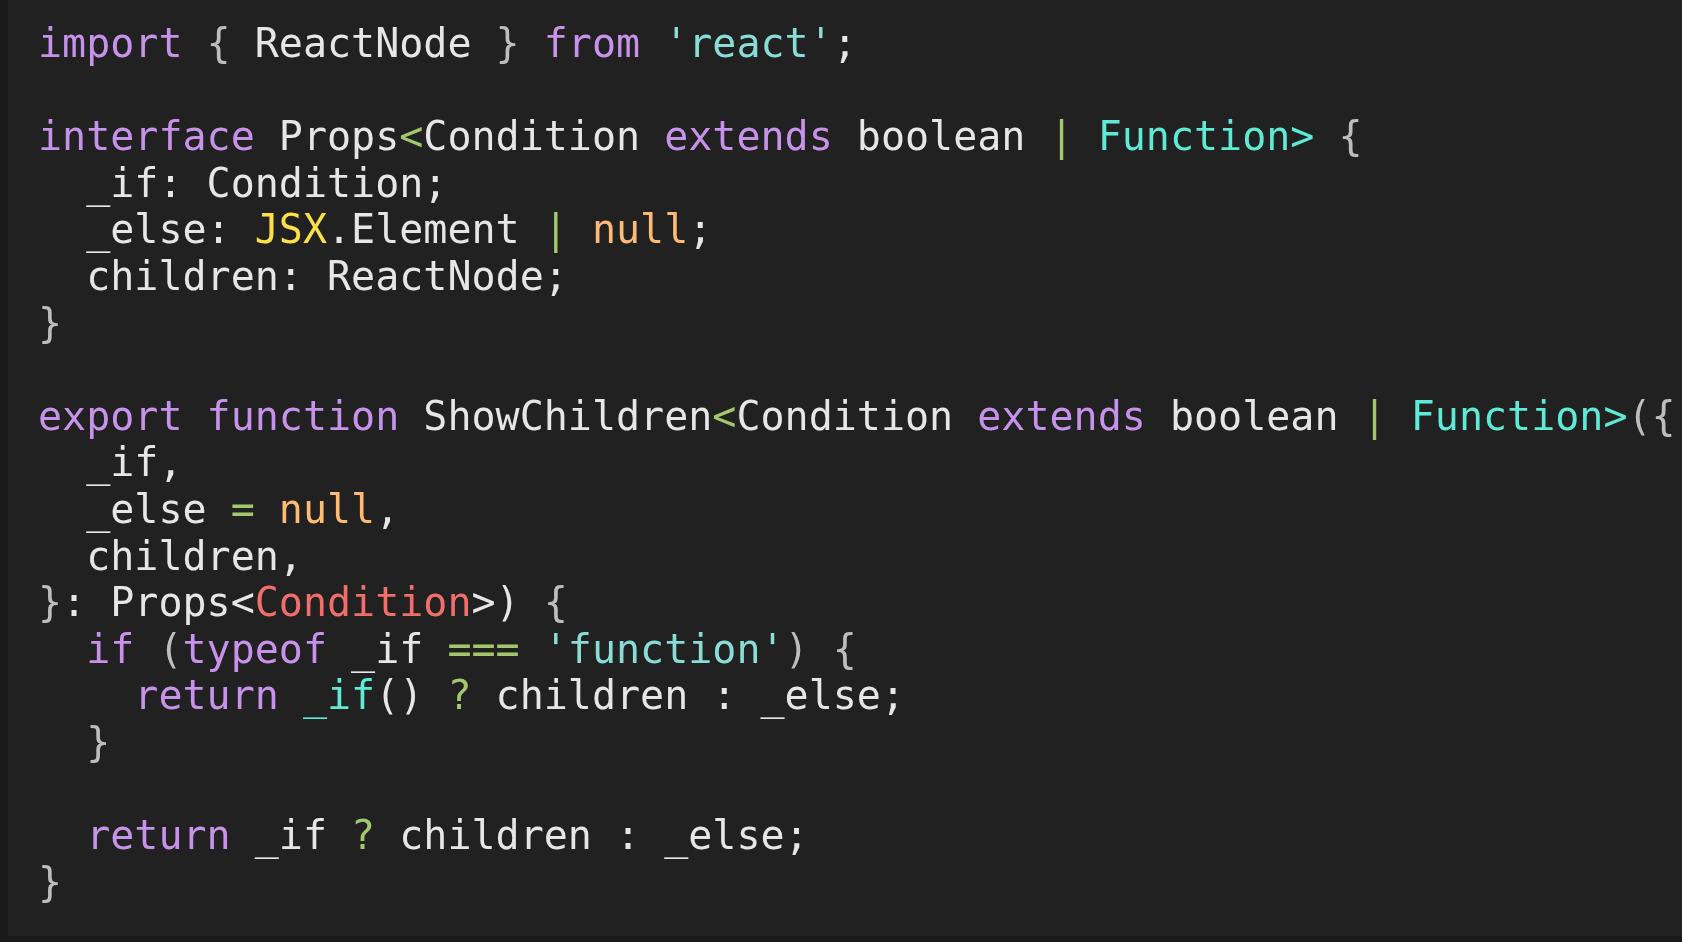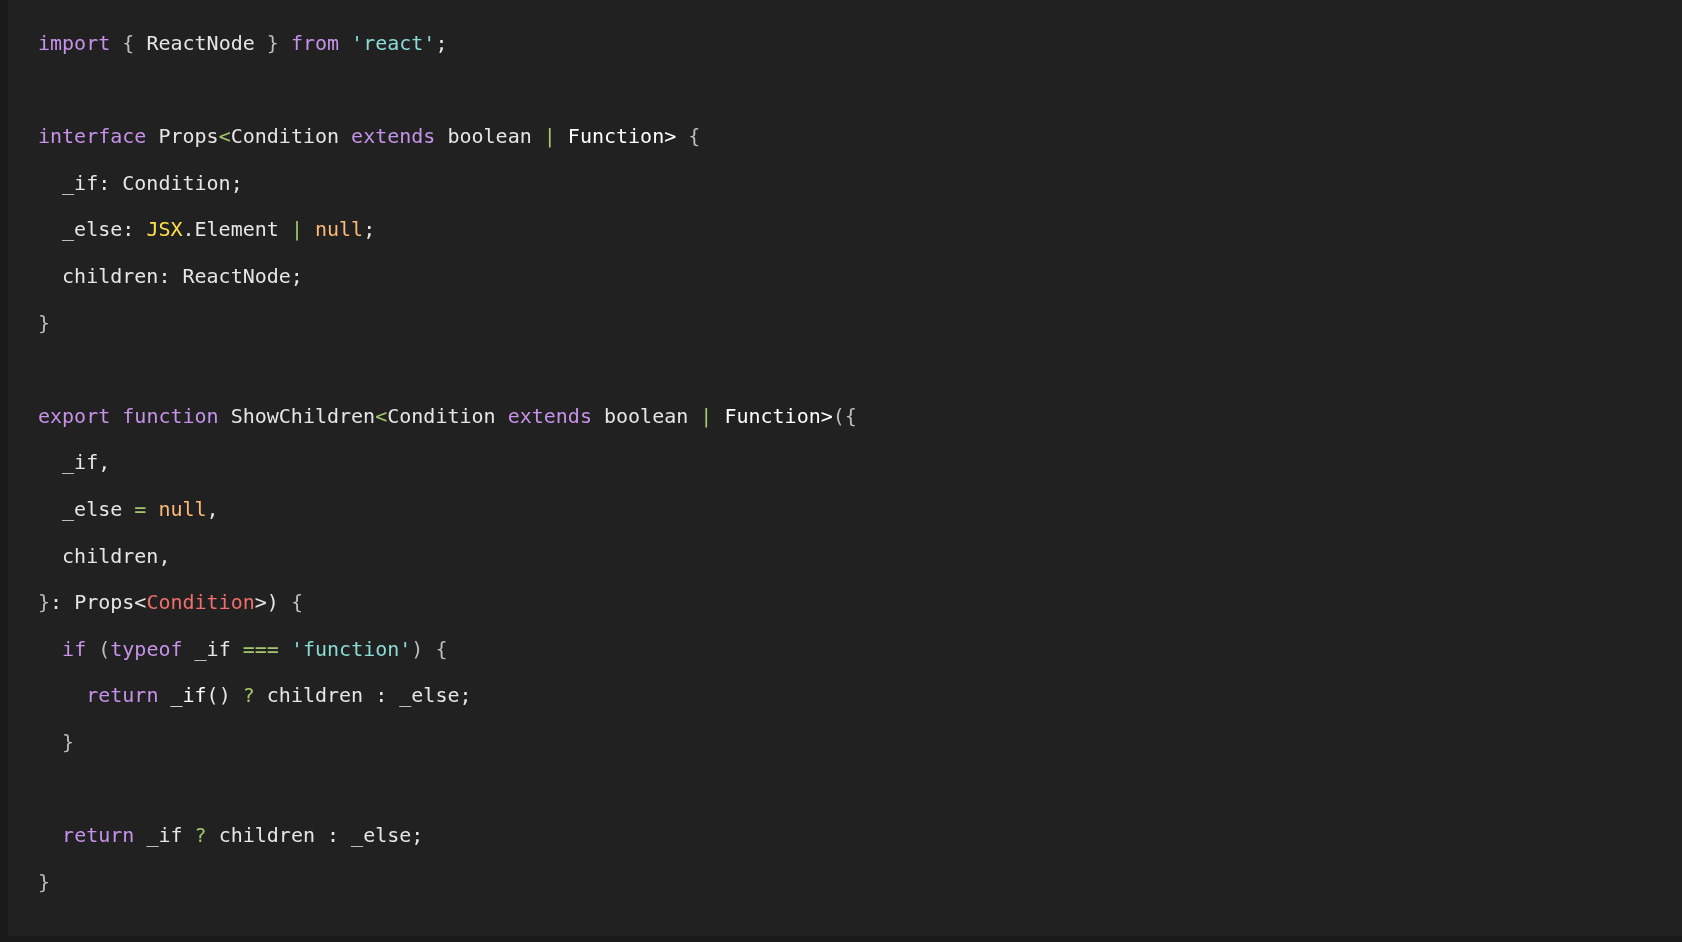--- a/index.html
+++ b/index.html
@@ -23,41 +23,41 @@
     border-left: 8px solid #1a1a1a;
     border-bottom: 6px solid #1a1a1a;
     overflow: hidden;
   }
 
   #code-block {
     position: absolute;
     left: 30px;
     top: 20px;
     right: 0;
-    font-size: 20px;
+    font-size: 40px;
     line-height: 46.6px;
     letter-spacing: 0px;
     white-space: pre;
     -webkit-font-smoothing: antialiased;
   }
 
   .line {
     white-space: pre;
     min-height: 46.6px;
   }
 
   
   .t-kw       { color: #c792ea; }  
   .t-plain    { color: #e6e6e6; }  
   .t-punct    { color: #bdbdbd; }  
   .t-str      { color: #89ddd6; }  
   .t-op       { color: #a3c76d; }  
   .t-const    { color: #fdba74; }  
   .t-type-o   { color: #fde047; }  
   .t-type-r   { color: #ef6f6c; }  
-  .t-fn       { color: #ffffff; }  
+  .t-fn       { color: #5eead4; }  
 </style>
 </head>
 <body>
 
 <div id="code-surface">
   <div id="code-block"><div class="line"><span class="t-kw">import</span><span class="t-plain"> </span><span class="t-punct">{</span><span class="t-plain"> ReactNode </span><span class="t-punct">}</span><span class="t-plain"> </span><span class="t-kw">from</span><span class="t-plain"> </span><span class="t-str">'react'</span><span class="t-plain">;</span></div><div class="line">&nbsp;</div><div class="line"><span class="t-kw">interface</span><span class="t-plain"> Props</span><span class="t-op">&lt;</span><span class="t-plain">Condition </span><span class="t-kw">extends</span><span class="t-plain"> boolean </span><span class="t-op">|</span><span class="t-plain"> </span><span class="t-fn">Function&gt;</span><span class="t-plain"> </span><span class="t-punct">{</span></div><div class="line"><span class="t-plain">  _if: Condition;</span></div><div class="line"><span class="t-plain">  _else: </span><span class="t-type-o">JSX</span><span class="t-plain">.Element </span><span class="t-op">|</span><span class="t-plain"> </span><span class="t-const">null</span><span class="t-plain">;</span></div><div class="line"><span class="t-plain">  children: ReactNode;</span></div><div class="line"><span class="t-punct">}</span></div><div class="line">&nbsp;</div><div class="line"><span class="t-kw">export</span><span class="t-plain"> </span><span class="t-kw">function</span><span class="t-plain"> ShowChildren</span><span class="t-op">&lt;</span><span class="t-plain">Condition </span><span class="t-kw">extends</span><span class="t-plain"> boolean </span><span class="t-op">|</span><span class="t-plain"> </span><span class="t-fn">Function&gt;</span><span class="t-punct">({</span></div><div class="line"><span class="t-plain">  _if,</span></div><div class="line"><span class="t-plain">  _else </span><span class="t-op">=</span><span class="t-plain"> </span><span class="t-const">null</span><span class="t-plain">,</span></div><div class="line"><span class="t-plain">  children,</span></div><div class="line"><span class="t-punct">}</span><span class="t-plain">: Props&lt;</span><span class="t-type-r">Condition</span><span class="t-plain">&gt;) </span><span class="t-punct">{</span></div><div class="line"><span class="t-plain">  </span><span class="t-kw">if</span><span class="t-punct"> (</span><span class="t-kw">typeof</span><span class="t-plain"> _if </span><span class="t-op">===</span><span class="t-plain"> </span><span class="t-str">'function'</span><span class="t-punct">) </span><span class="t-punct">{</span></div><div class="line"><span class="t-plain">    </span><span class="t-kw">return</span><span class="t-plain"> </span><span class="t-fn">_if</span><span class="t-plain">() </span><span class="t-op">?</span><span class="t-plain"> children : _else;</span></div><div class="line"><span class="t-punct">  }</span></div><div class="line">&nbsp;</div><div class="line"><span class="t-plain">  </span><span class="t-kw">return</span><span class="t-plain"> _if </span><span class="t-op">?</span><span class="t-plain"> children : _else;</span></div><div class="line"><span class="t-punct">}</span></div></div>
 </div>
 
 </body></html>

